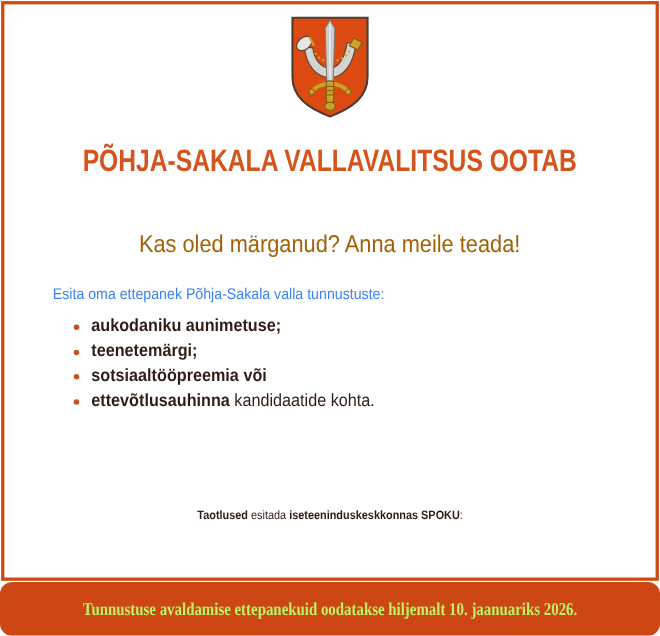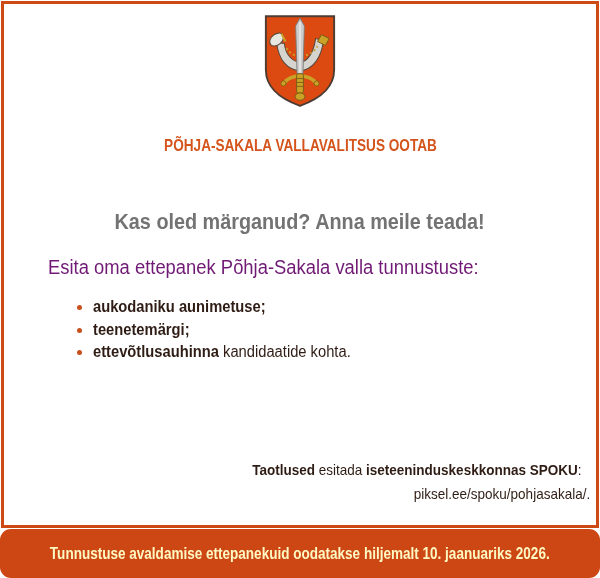--- a/index.html
+++ b/index.html
@@ -14,52 +14,52 @@
     border:3px solid #ce4a15;box-sizing:border-box;pointer-events:none;
   }
   .crest{position:absolute;top:13px;left:50%;transform:translateX(-50%);}
   .sqz{display:inline-block;white-space:nowrap;}
   .sqz80{transform:scaleX(.80);transform-origin:50% 50%;}
   .sqz90{transform:scaleX(.90);transform-origin:50% 50%;}
   .sqz82{transform:scaleX(.82);transform-origin:50% 50%;}
   .sqzl92{transform:scaleX(.92);transform-origin:0 50%;}
   .title{
     position:absolute;top:129px;left:0;right:0;text-align:center;
-    color:#d4541c;font-weight:700;font-size:17px;line-height:33px;
+    color:#d4541c;font-weight:700;font-size:28px;line-height:33px;
   }
   .subtitle{
     position:absolute;top:209px;left:0;right:0;text-align:center;
-    color:#737373;font-weight:700;font-size:22px;line-height:26px;
+    color:#a16207;font-weight:400;font-size:22px;line-height:26px;
   }
   .intro{
     position:absolute;top:256px;left:48px;right:20px;
-    color:#701a75;font-size:20px;line-height:22px;font-weight:400;
+    color:#3b82f6;font-size:14px;line-height:22px;font-weight:400;
   }
   .nominations{
-    position:absolute;top:282px;left:63px;right:20px;margin:14px;padding:0;
+    position:absolute;top:282px;left:63px;right:20px;margin:4px;padding:0;
     list-style:none;color:#2f1d15;font-size:16px;
   }
   .nominations li{
     position:relative;padding-left:16px;line-height:22.5px;height:22.5px;
     font-weight:400;
   }
   .nominations li::before{
     content:"";position:absolute;left:0;top:9px;width:5px;height:5px;
     border-radius:50%;background:#c8501d;
   }
   .b{font-weight:700;}
   .apply{
-    position:absolute;top:458px;left:0;right:0;text-align:right;
-    color:#2f1d15;font-size:15px;line-height:23.5px;font-weight:400;
+    position:absolute;top:458px;left:0;right:0;text-align:center;
+    color:#2f1d15;font-size:11px;line-height:23.5px;font-weight:400;
   }
   .bar{
     position:absolute;left:0;right:0;bottom:0;height:49px;
     background:#cc4713;border-radius:11px;
     display:flex;align-items:center;justify-content:center;
-    color:#fef9c3;font-weight:700;font-size:16.5px;
+    color:#bef264;font-weight:700;font-size:16.5px;font-family:Liberation Serif, serif;
   }
 </style>
 </head>
 <body>
 
 <div class="page">
 
   <div class="frame"></div>
 
   <svg class="crest" width="78" height="96" viewBox="0 0 80 98" aria-hidden="true">
@@ -98,25 +98,25 @@
     <span class="sqz sqz90">Kas oled märganud? Anna meile teada!</span>
   </div>
 
   <div class="intro">
     <span class="sqz sqzl92">Esita oma ettepanek Põhja-Sakala valla tunnustuste:</span>
   </div>
 
   <ul class="nominations">
     <li><span class="sqz sqzl92"><span class="b">aukodaniku aunimetuse;</span><span></span></span></li>
     <li><span class="sqz sqzl92"><span class="b">teenetemärgi;</span><span></span></span></li>
+    <li><span class="sqz sqzl92"><span class="b">sotsiaaltööpreemia või</span><span></span></span></li>
     <li><span class="sqz sqzl92"><span class="b">ettevõtlusauhinna</span><span> kandidaatide kohta.</span></span></li>
   </ul>
 
   <div class="apply">
     <div><span class="sqz sqz90"><span class="b">Taotlused</span><span> esitada </span><span class="b">iseteeninduskeskkonnas SPOKU</span><span>:</span></span></div>
-    <div><span class="sqz sqz90">piksel.ee/spoku/pohjasakala/.</span></div>
   </div>
 
   <div class="bar">
     <span class="sqz sqz82">Tunnustuse avaldamise ettepanekuid oodatakse hiljemalt 10. jaanuariks 2026.</span>
   </div>
 
 </div>
 
 </body></html>

